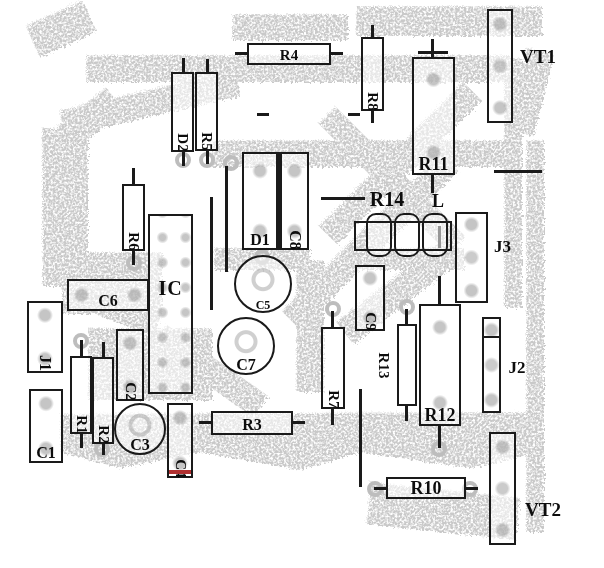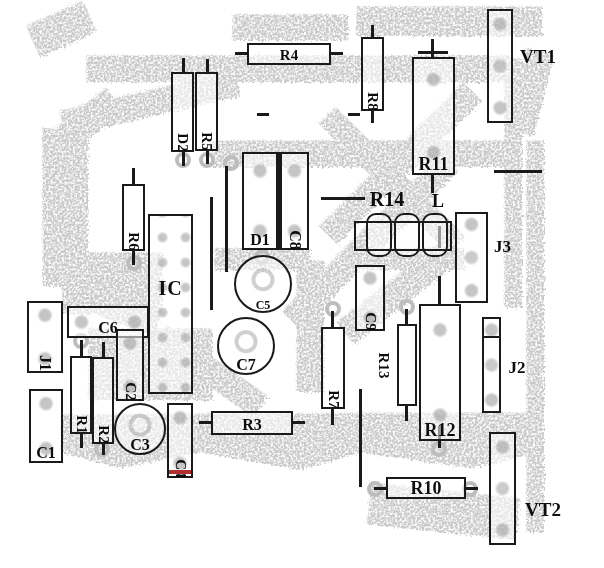--- a/index.html
+++ b/index.html
@@ -158,21 +158,21 @@
     <span>C7</span>
     </div>
 
   <div class="comp" style="left:122px;top:184px;width:23px;height:67px;">
     <span class="vl">R6</span>
     </div>
   <div class="comp icpads" style="left:148px;top:214px;width:45px;height:180px;">
     <span style="position:absolute;top:62px;left:0;right:0;text-align:center;font-size:20px;letter-spacing:1px;">IC</span>
     </div>
 
-  <div class="comp pads2h" style="left:67px;top:279px;width:82px;height:32px;font-size:16px;margin-top:27px;">
+  <div class="comp pads2h" style="left:67px;top:279px;width:82px;height:32px;font-size:16px;">
     <span>C6</span>
     </div>
   <div class="comp pads2v" style="left:27px;top:301px;width:36px;height:72px;font-size:16px;">
     <span class="vl">J1</span>
     </div>
   <div class="comp pads2v" style="left:29px;top:389px;width:34px;height:74px;font-size:16px;">
     <span>C1</span>
     </div>
   <div class="comp" style="left:70px;top:356px;width:22px;height:78px;">
     <span class="vl">R1</span>
@@ -212,21 +212,21 @@
   <div class="comp pads2v" style="left:355px;top:265px;width:30px;height:66px;">
     <span class="vl">C9</span>
     </div>
   <div class="comp" style="left:321px;top:327px;width:24px;height:82px;">
     <span class="vl">R7</span>
     </div>
   <div class="comp" style="left:397px;top:324px;width:20px;height:82px;"></div>
   <div class="flabel" style="left:372px;top:326px;width:24px;height:78px;font-size:15px;">
     <span class="vl">R13</span>
     </div>
-  <div class="comp pads2v" style="left:419px;top:304px;width:42px;height:137px;font-size:18px;">
+  <div class="comp pads2v" style="left:419px;top:304px;width:42px;height:122px;font-size:18px;">
     <span>R12</span>
     </div>
 
   <div class="comp pads3v" style="left:482px;top:317px;width:19px;height:96px;">
     <div style="position:absolute;left:0;right:0;top:17px;height:2px;background:#1a1a1a;"></div>
     </div>
   <div class="flabel" style="left:503px;top:355px;width:28px;height:24px;">
     <span>J2</span>
     </div>
 

